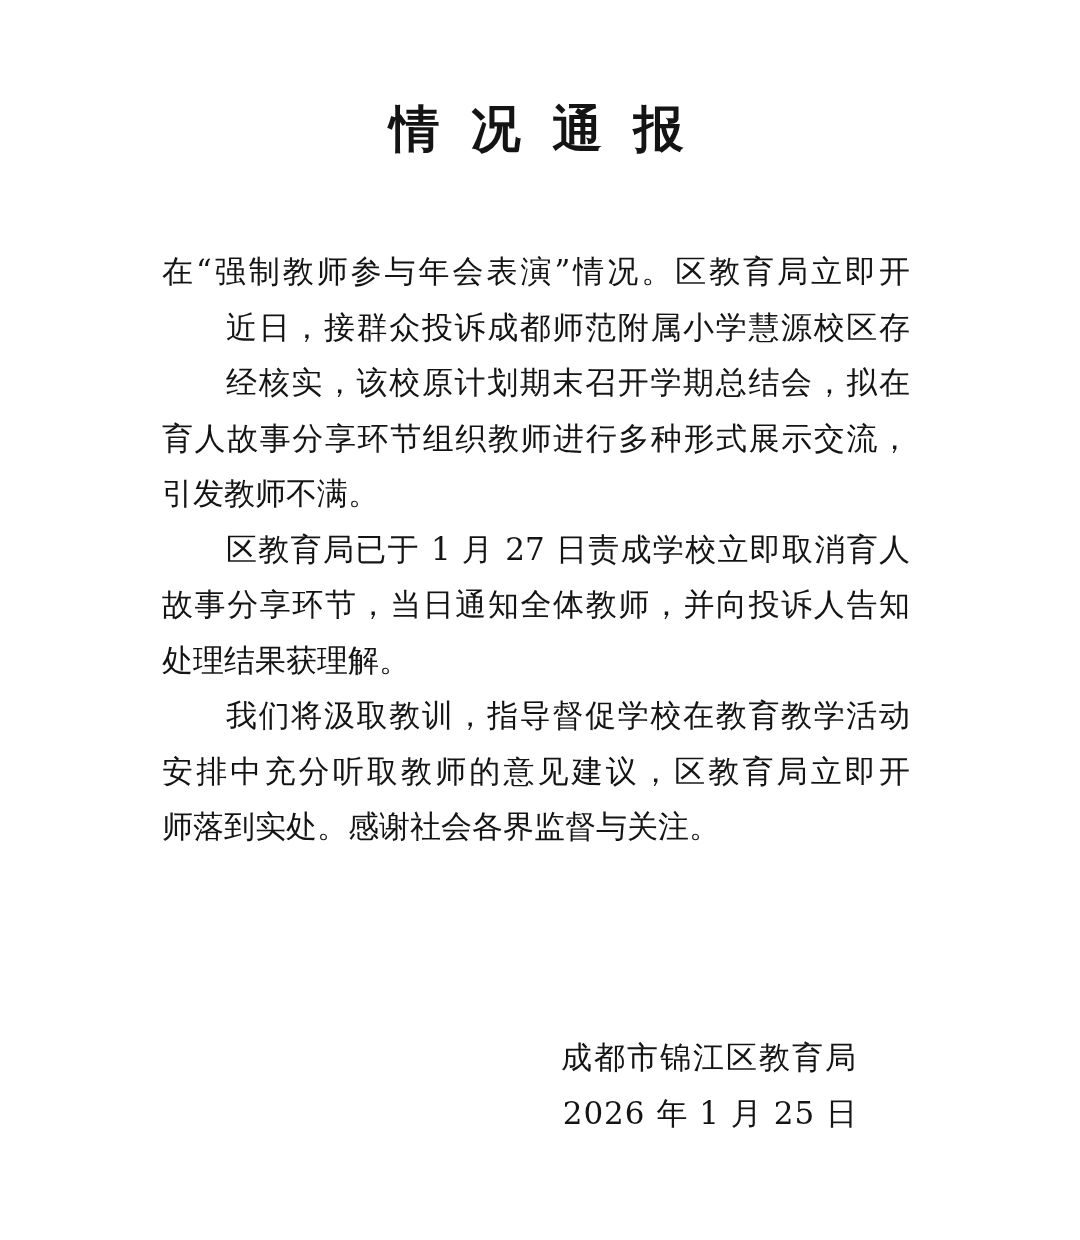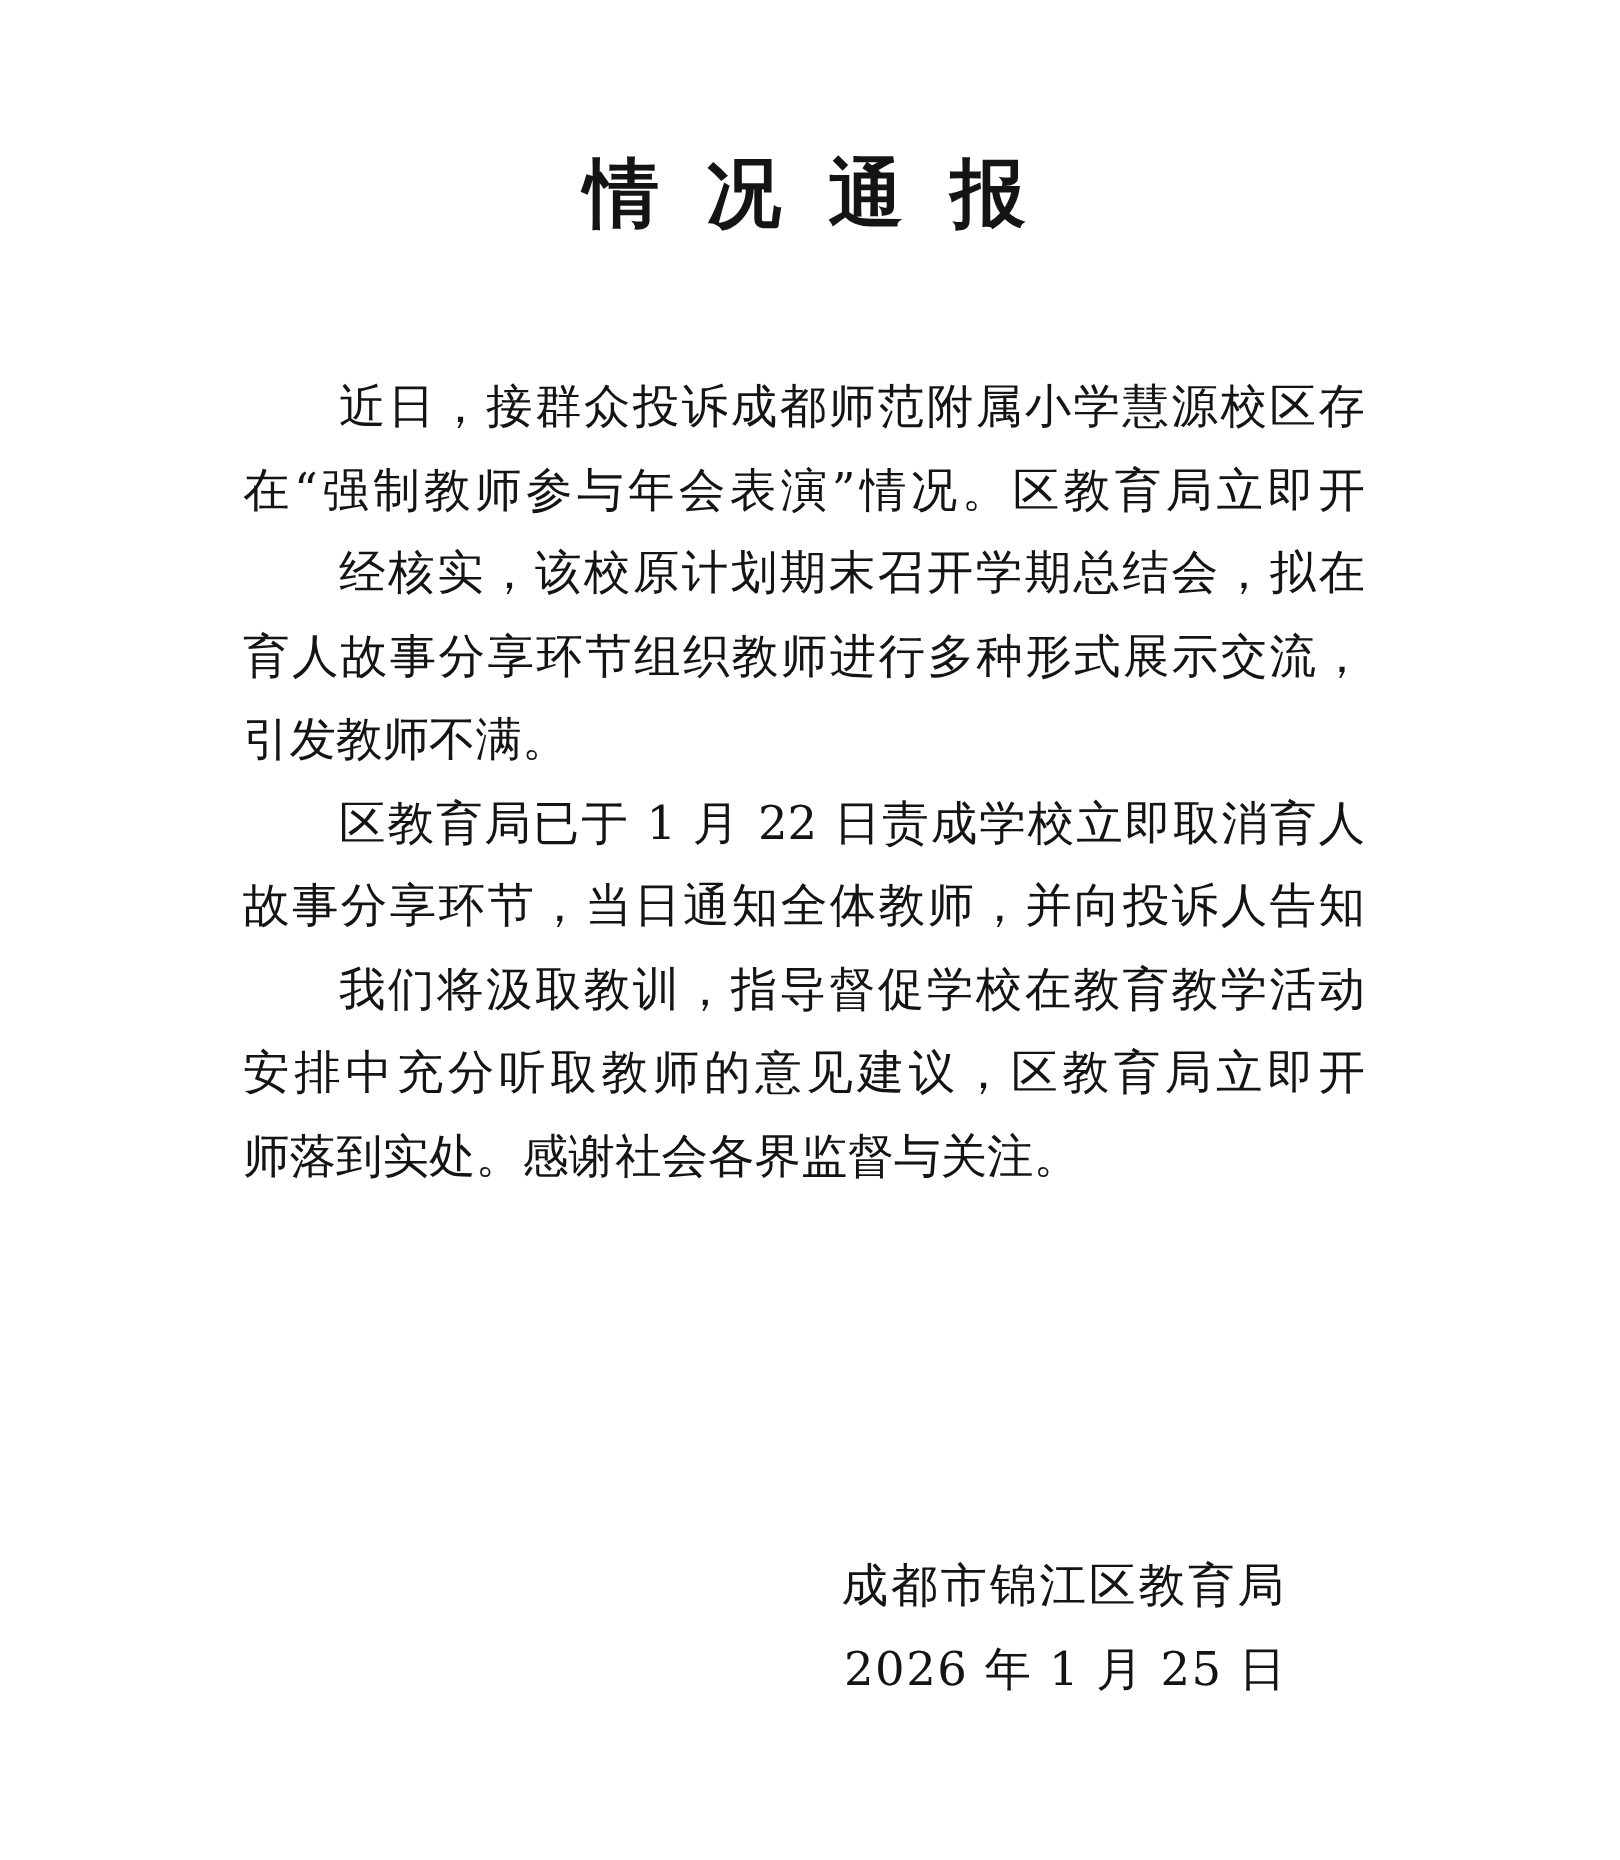--- a/index.html
+++ b/index.html
@@ -55,27 +55,28 @@
   .sign-date { letter-spacing: 1px; }
 </style>
 </head>
 <body>
 
 <div class="page">
 
   <h1 class="doc-title">情 况 通 报</h1>
 
   <div class="doc-body">
+      <div class="line">在“强制教师参与年会表演”情况。区教育局立即开</div>
       <div class="line first">近日，接群众投诉成都师范附属小学慧源校区存</div>
-      <div class="line">在“强制教师参与年会表演”情况。区教育局立即开</div>
       <div class="line first">经核实，该校原计划期末召开学期总结会，拟在</div>
       <div class="line">育人故事分享环节组织教师进行多种形式展示交流，</div>
       <div class="line last">引发教师不满。</div>
-      <div class="line first">区教育局已于 1 月 22 日责成学校立即取消育人</div>
+      <div class="line first">区教育局已于 1 月 27 日责成学校立即取消育人</div>
       <div class="line">故事分享环节，当日通知全体教师，并向投诉人告知</div>
+      <div class="line last">处理结果获理解。</div>
       <div class="line first">我们将汲取教训，指导督促学校在教育教学活动</div>
       <div class="line">安排中充分听取教师的意见建议，区教育局立即开</div>
       <div class="line last">师落到实处。感谢社会各界监督与关注。</div>
     </div>
 
   <div class="sign-block">
     <div class="sign-name">成都市锦江区教育局</div>
     <div class="sign-date">2026 年 1 月 25 日</div>
   </div>
 

